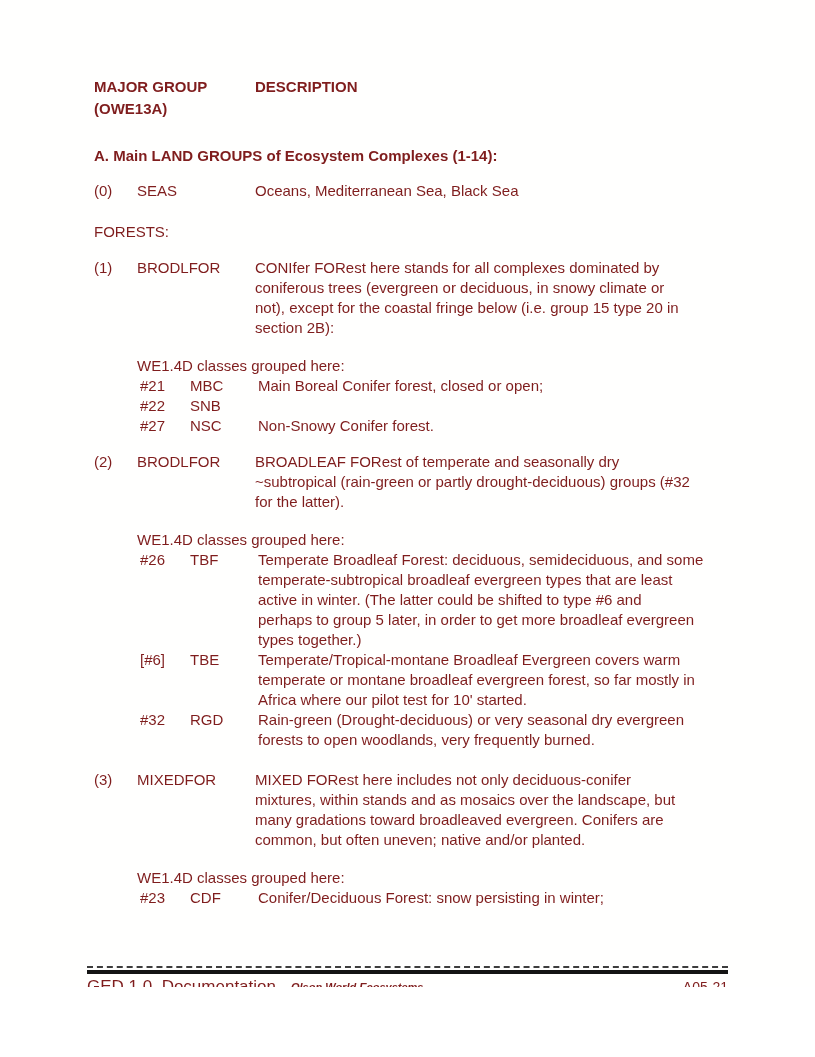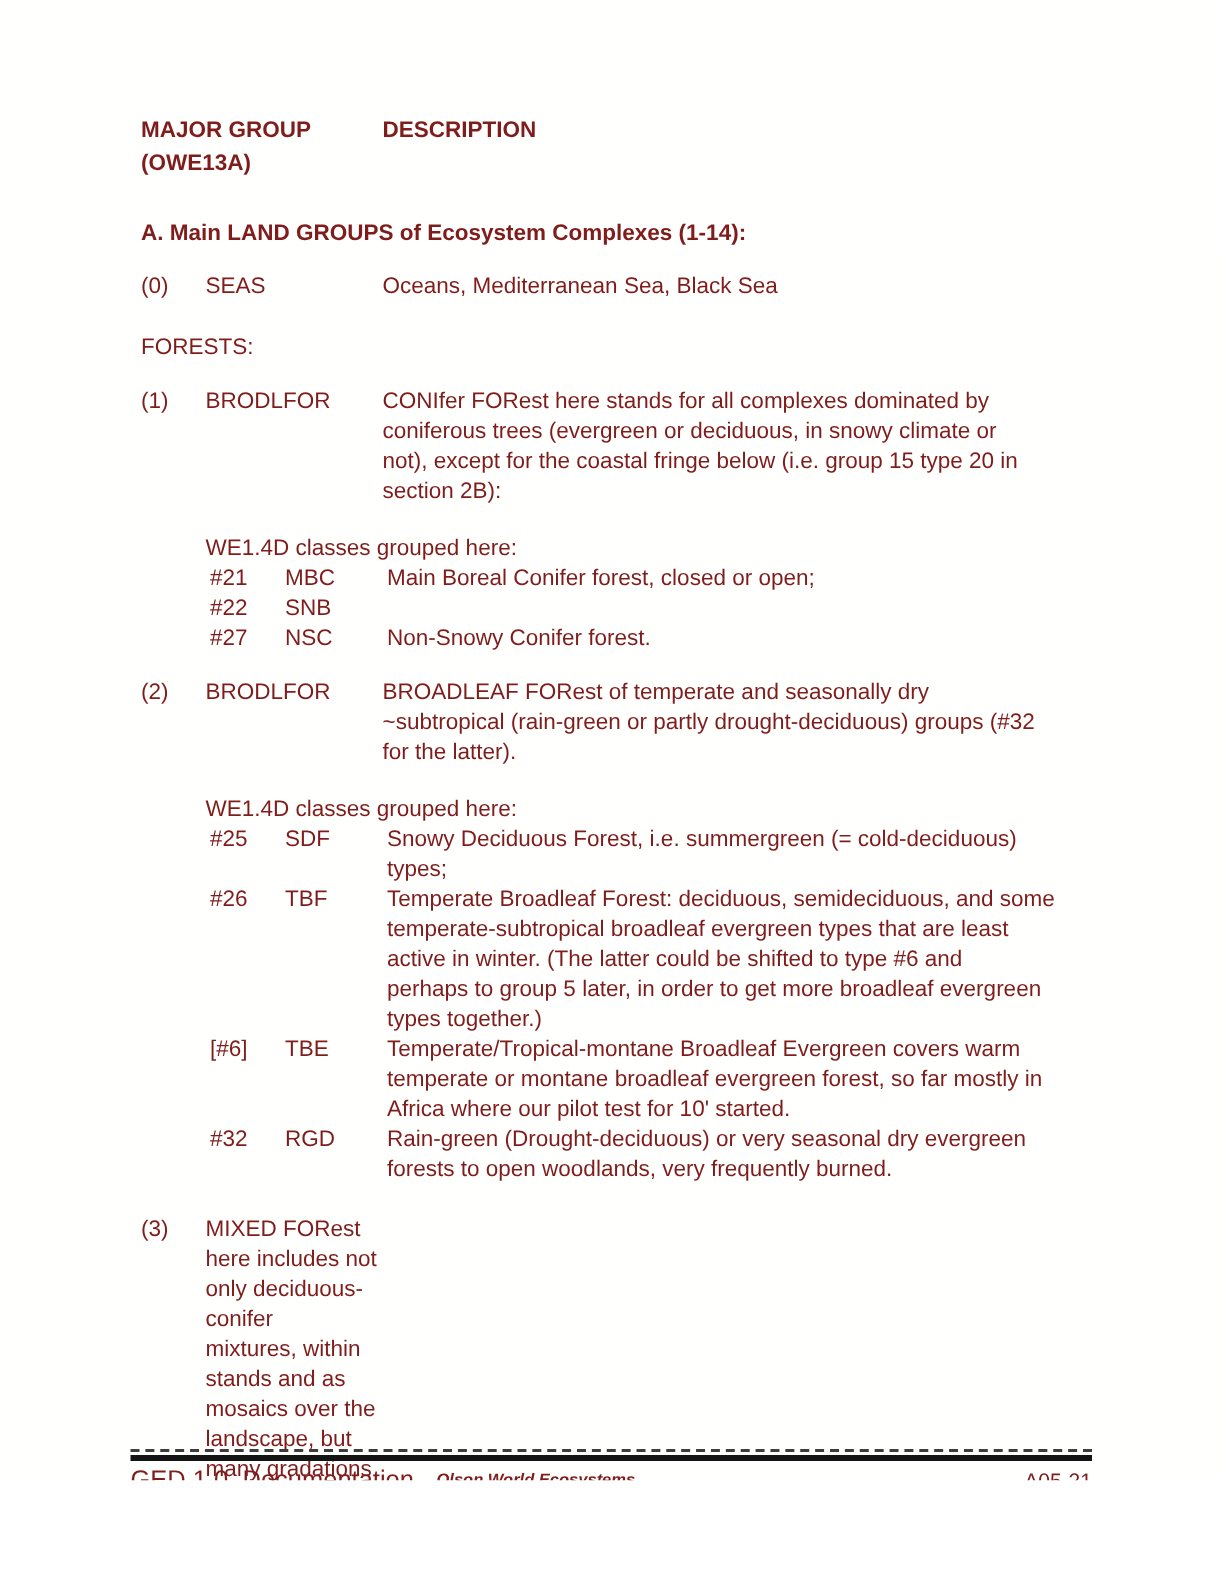--- a/index.html
+++ b/index.html
@@ -94,26 +94,20 @@
 
     <div class="grid g-row group-row">
       <span>(2)</span>
       <span>BRODLFOR</span>
       <span class="desc">BROADLEAF FORest of temperate and seasonally dry
 ~subtropical (rain-green or partly drought-deciduous) groups (#32
 for the latter).</span>
     </div>
     <div class="classes-label">WE1.4D classes grouped here:</div>
     <div class="grid c-row">
-      <span>#25</span>
-      <span>SDF</span>
-      <span class="desc">Snowy Deciduous Forest, i.e. summergreen (= cold-deciduous)
-types;</span>
-    </div>
-    <div class="grid c-row">
       <span>#26</span>
       <span>TBF</span>
       <span class="desc">Temperate Broadleaf Forest: deciduous, semideciduous, and some
 temperate-subtropical broadleaf evergreen types that are least
 active in winter. (The latter could be shifted to type #6 and
 perhaps to group 5 later, in order to get more broadleaf evergreen
 types together.)</span>
     </div>
     <div class="grid c-row">
       <span>[#6]</span>
@@ -124,20 +118,21 @@
     </div>
     <div class="grid c-row">
       <span>#32</span>
       <span>RGD</span>
       <span class="desc">Rain-green (Drought-deciduous) or very seasonal dry evergreen
 forests to open woodlands, very frequently burned.</span>
     </div>
 
     <div class="grid g-row group-row group-row-3">
       <span>(3)</span>
+      <span>MIXEDFOR</span>
       <span class="desc">MIXED FORest here includes not only deciduous-conifer
 mixtures, within stands and as mosaics over the landscape, but
 many gradations toward broadleaved evergreen. Conifers are
 common, but often uneven; native and/or planted.</span>
     </div>
     <div class="classes-label">WE1.4D classes grouped here:</div>
     <div class="grid c-row">
       <span>#23</span>
       <span>CDF</span>
       <span class="desc">Conifer/Deciduous Forest: snow persisting in winter;</span>

